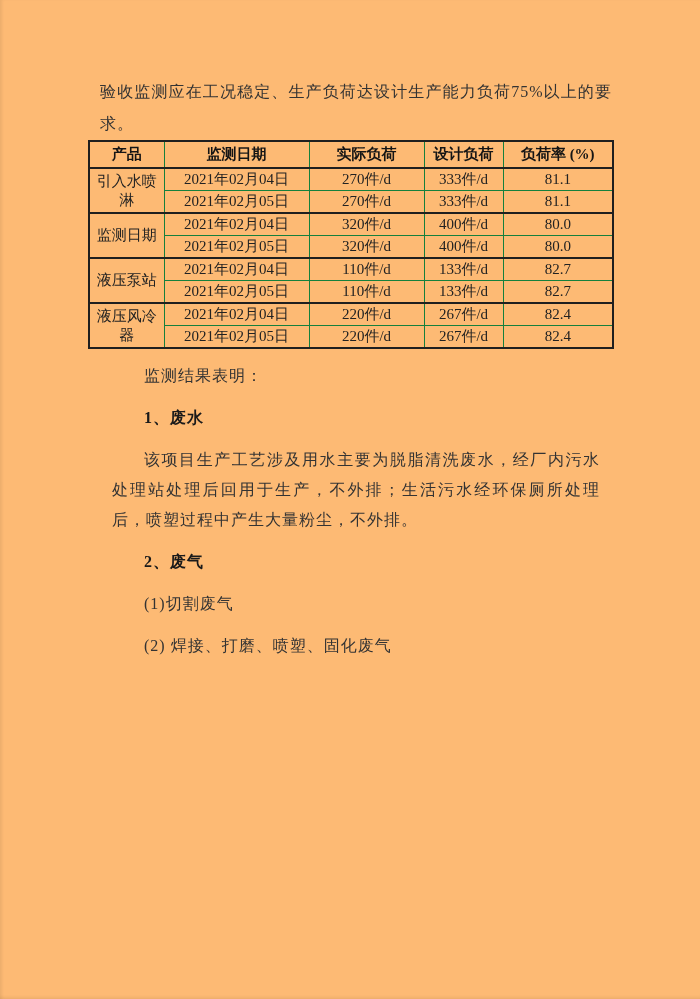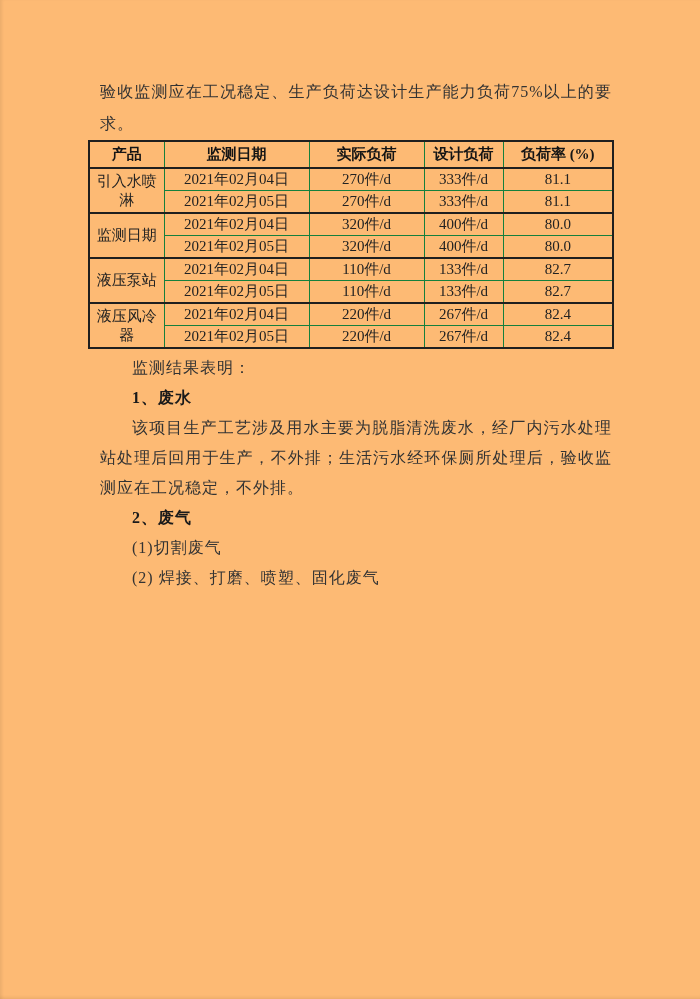--- a/index.html
+++ b/index.html
@@ -49,21 +49,21 @@
     color: #151515;
   }
   .monitor tr.group-start td { border-top: 2px solid #1f1f1f; }
   col.c0 { width: 75px; }
   col.c1 { width: 145px; }
   col.c2 { width: 115px; }
   col.c3 { width: 79px; }
   col.c4 { width: 110px; }
   #sections { margin-top: 4px; }
   #sections p {
-    margin: 0;
+    margin: 12px;
     font-size: 16px;
     line-height: 30px;
     letter-spacing: 1px;
     text-align: justify;
     text-indent: 2em;
     color: #333333;
   }
   #sections p.heading { font-weight: bold; color: #1a1a1a; }
 </style>
 </head>
@@ -142,19 +142,19 @@
           <td>220件/d</td>
           <td>267件/d</td>
           <td>82.4</td>
         </tr>
       </tbody>
   </table>
 
   <div id="sections">
       <p class="plain">监测结果表明：</p>
       <p class="heading">1、废水</p>
-      <p class="para">该项目生产工艺涉及用水主要为脱脂清洗废水，经厂内污水处理站处理后回用于生产，不外排；生活污水经环保厕所处理后，验收监测应在工况稳定，不外排。</p>
+      <p class="para">该项目生产工艺涉及用水主要为脱脂清洗废水，经厂内污水处理站处理后回用于生产，不外排；生活污水经环保厕所处理后，喷塑过程中产生大量粉尘，不外排。</p>
       <p class="heading">2、废气</p>
       <p class="plain">(1)切割废气</p>
       <p class="plain">(2) 焊接、打磨、喷塑、固化废气</p>
     </div>
 
 </div>
 
 </body></html>

